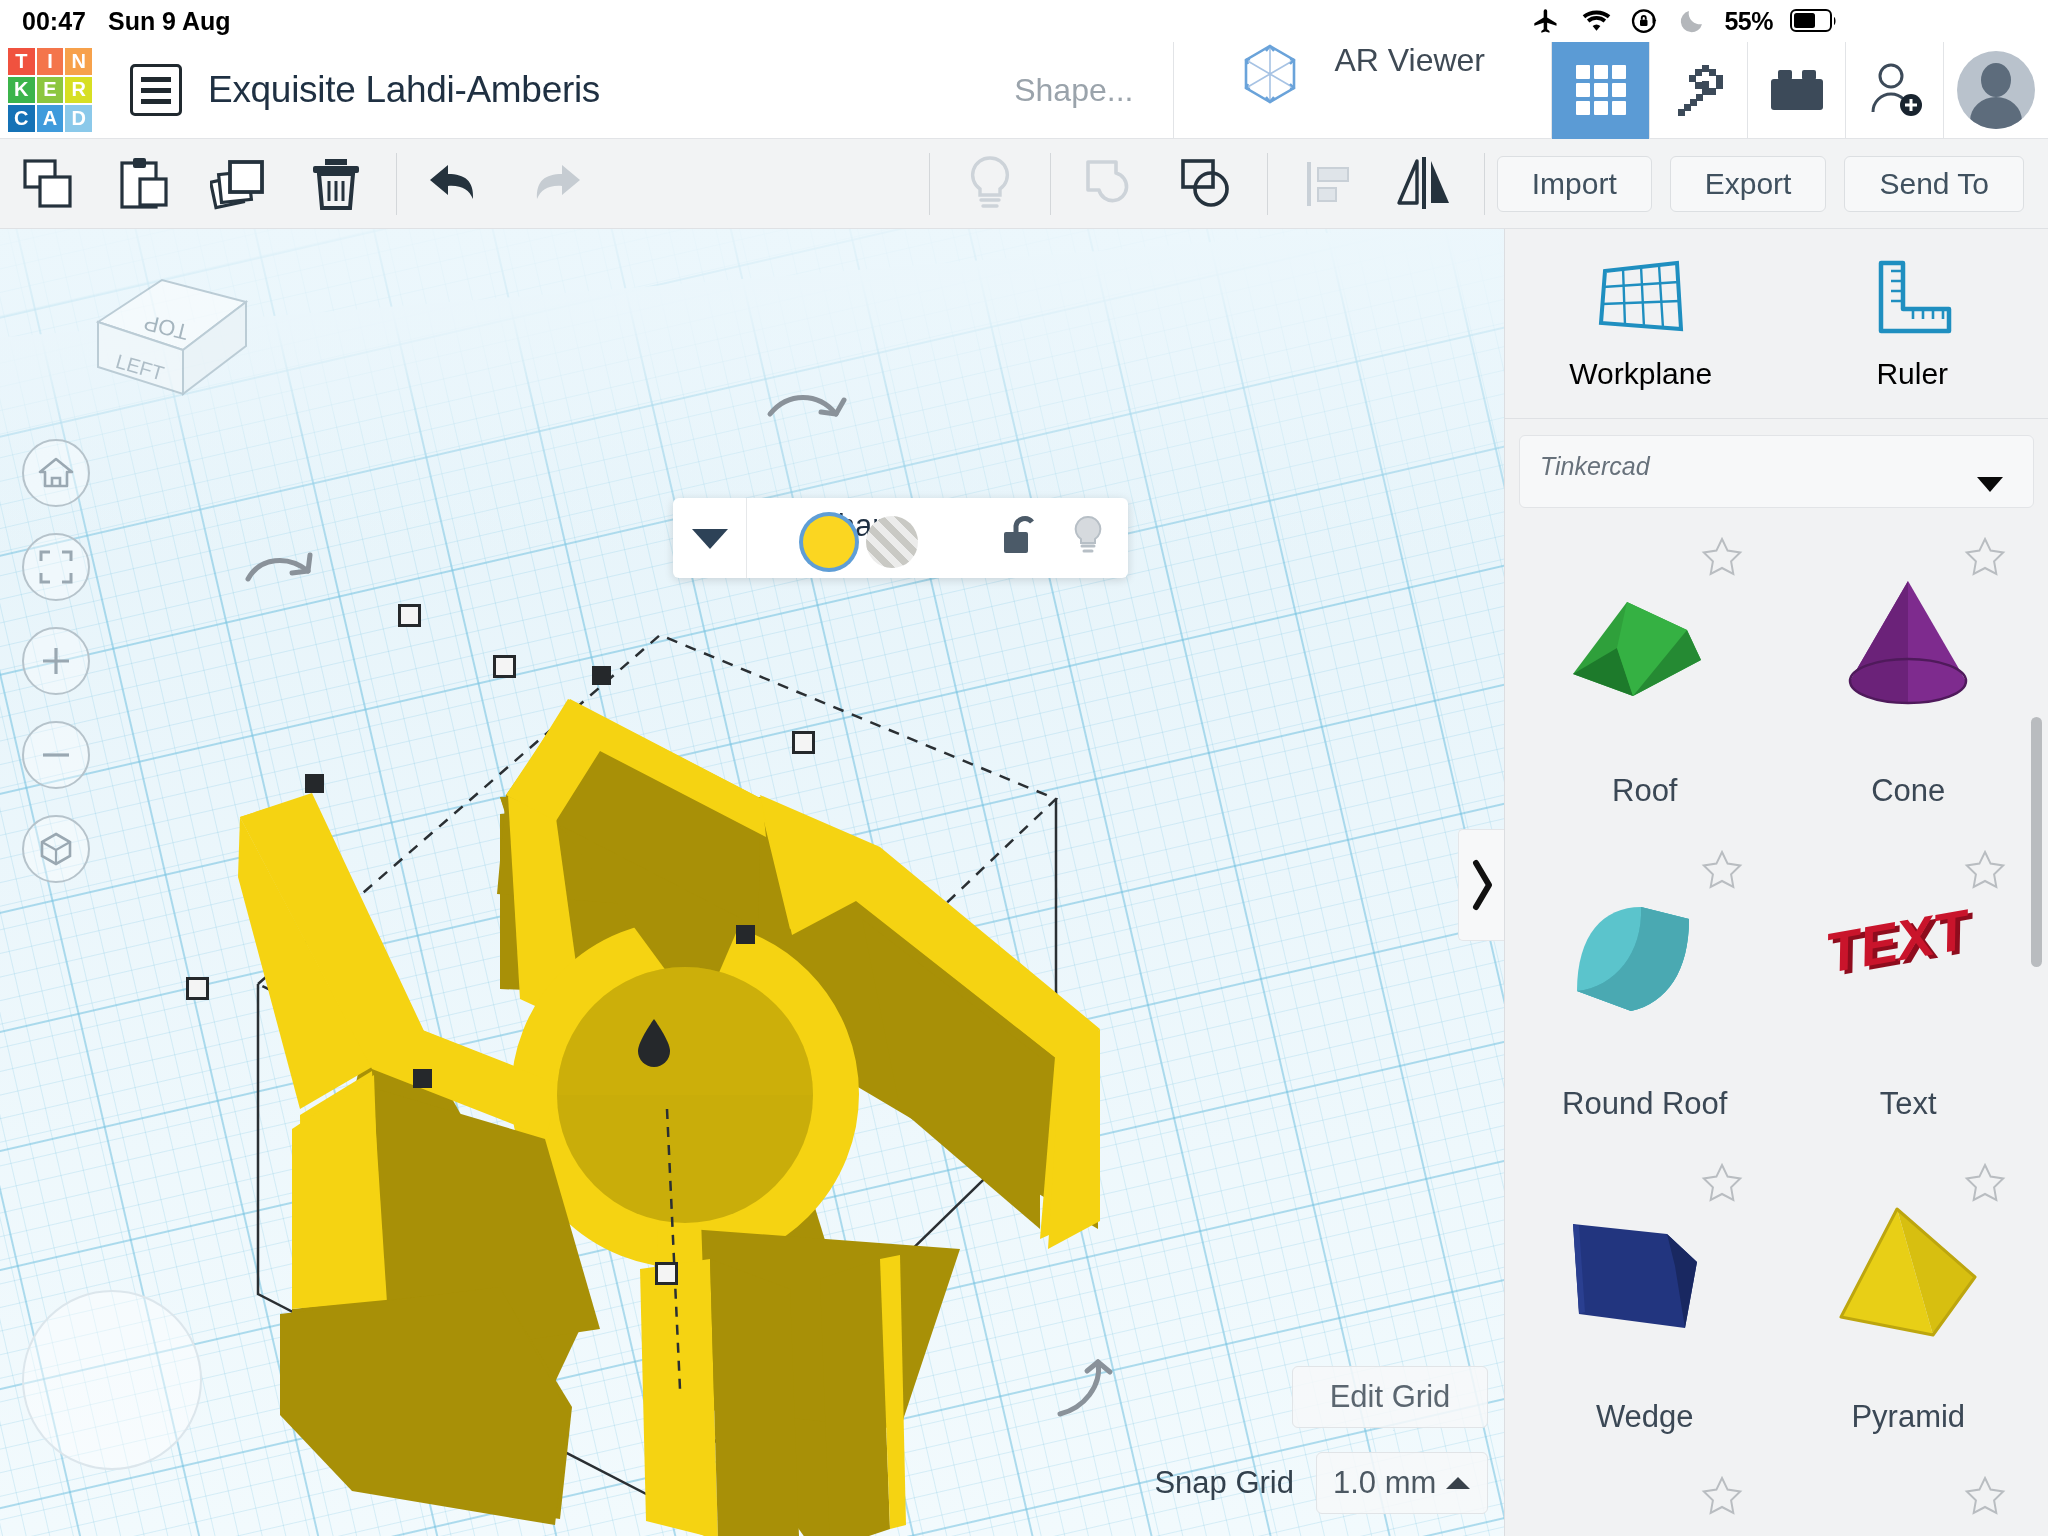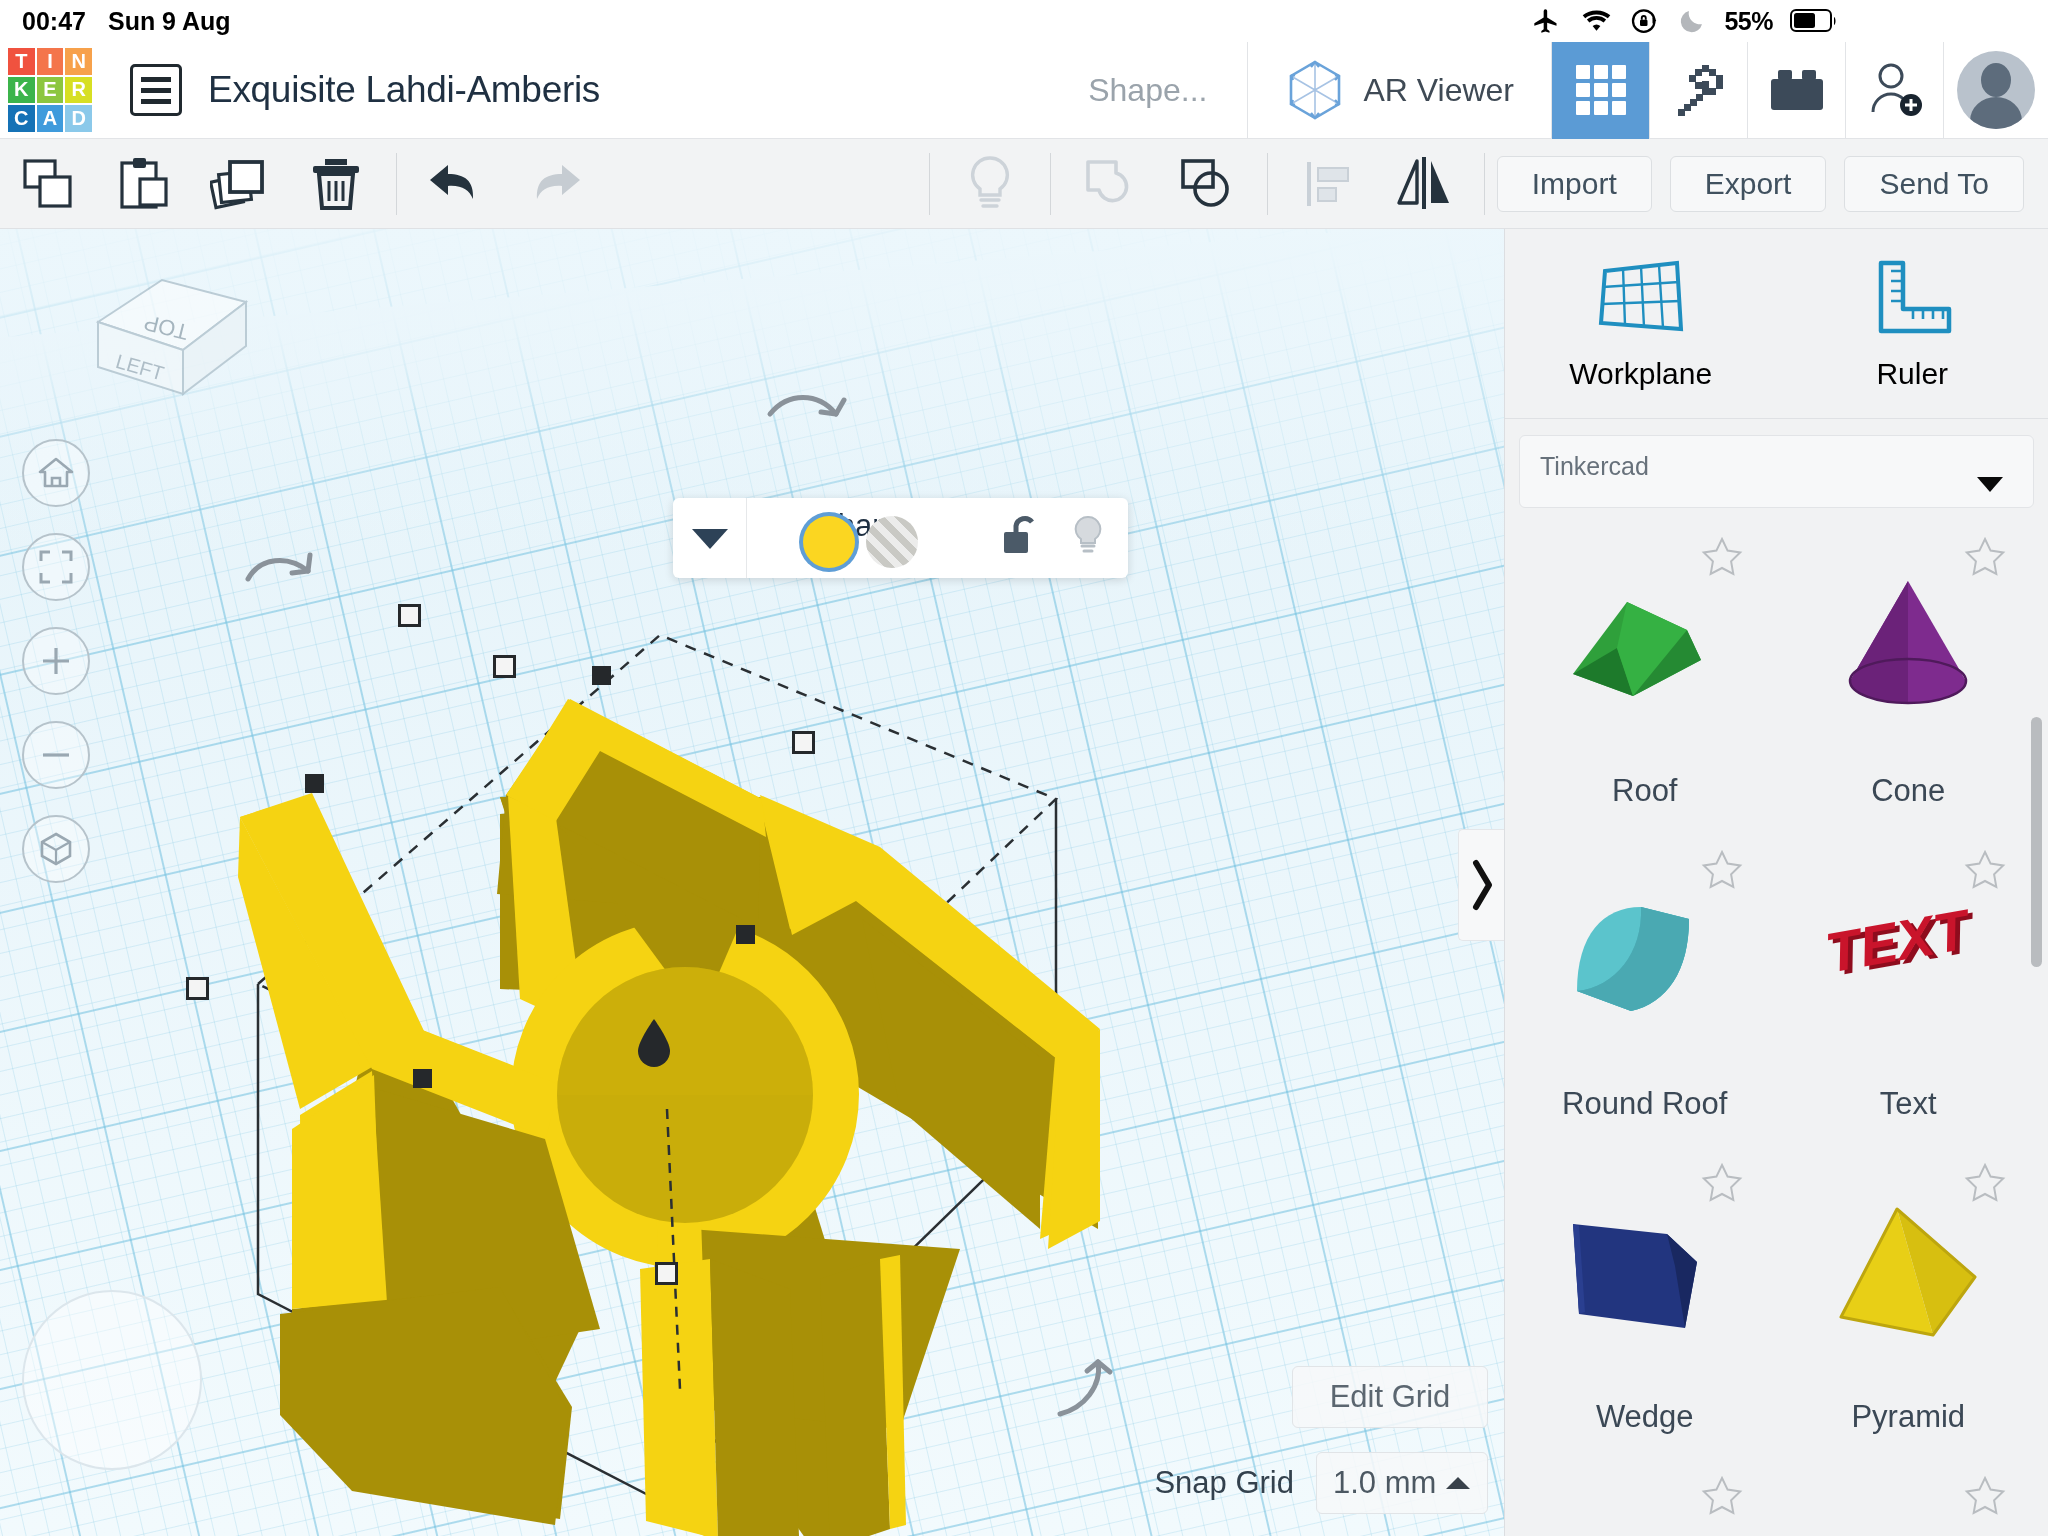--- a/index.html
+++ b/index.html
@@ -46,22 +46,22 @@
   .hamburger i { display: block; height: 5px; background: #20292f; width: 100%; }
   .hamburger i:nth-child(odd) { background: #20292f; }
   .doc-title {
     margin-left: 26px; font-size: 37px; color: #1f3042; font-weight: 400;
     letter-spacing: -0.3px;
   }
   .saving {
     margin-left: auto; font-size: 32px; color: #9aa3ab; padding-right: 40px;
   }
   .ar-viewer {
-    display: flex; align-items: center; gap: 18px;
-    height: 97px; padding: 0 37px; border-left: 1px solid #e2e4e7;
+    display: flex; align-items: flex-start; gap: 34px;
+    height: 97px; padding: 0 66px; border-left: 1px solid #e2e4e7;
   }
   .ar-viewer span { font-size: 32px; color: #3f4a55; }
   .hdr-btn {
     width: 98px; height: 97px; display: flex; align-items: center; justify-content: center;
     border-left: 1px solid #e2e4e7;
   }
   .hdr-btn.active { background: #5b9bd5; }
   .avatar-wrap {
     width: 105px; height: 97px; display: flex; align-items: center; justify-content: center;
     border-left: 1px solid #e2e4e7;
@@ -196,21 +196,21 @@
     background: #f1f2f3; border-left: 1px solid #dcdee1; overflow: hidden;
   }
   .rp-tools { display: flex; height: 190px; border-bottom: 1px solid #dfe1e4; }
   .rp-tool {
     flex: 1; display: flex; flex-direction: column; align-items: center; justify-content: center; gap: 16px;
   }
   .rp-tool span { font-size: 30px; color: #000000; }
   .rp-select-wrap { padding: 16px 14px 14px; }
   .rp-select {
     background: #f7f8f9; border: 1px solid #e2e4e7; border-radius: 6px;
-    padding: 16px 20px 20px; position: relative;
+    padding: 16px 20px 20px; position: relative; font-style: italic;
   }
   .rp-select .small { font-size: 25px; color: #67717b; margin-bottom: 6px; }
   .rp-select .big { font-size: 38px; color: #2b3a48; }
   .rp-select .dd-caret { position: absolute; right: 28px; top: 54%; }
 
   .shapegrid { position: relative; padding: 0 8px; }
   .shaperow { display: flex; }
   .shapecell {
     position: relative; width: 50%; height: 313px;
     display: flex; flex-direction: column; align-items: center; justify-content: flex-end;

